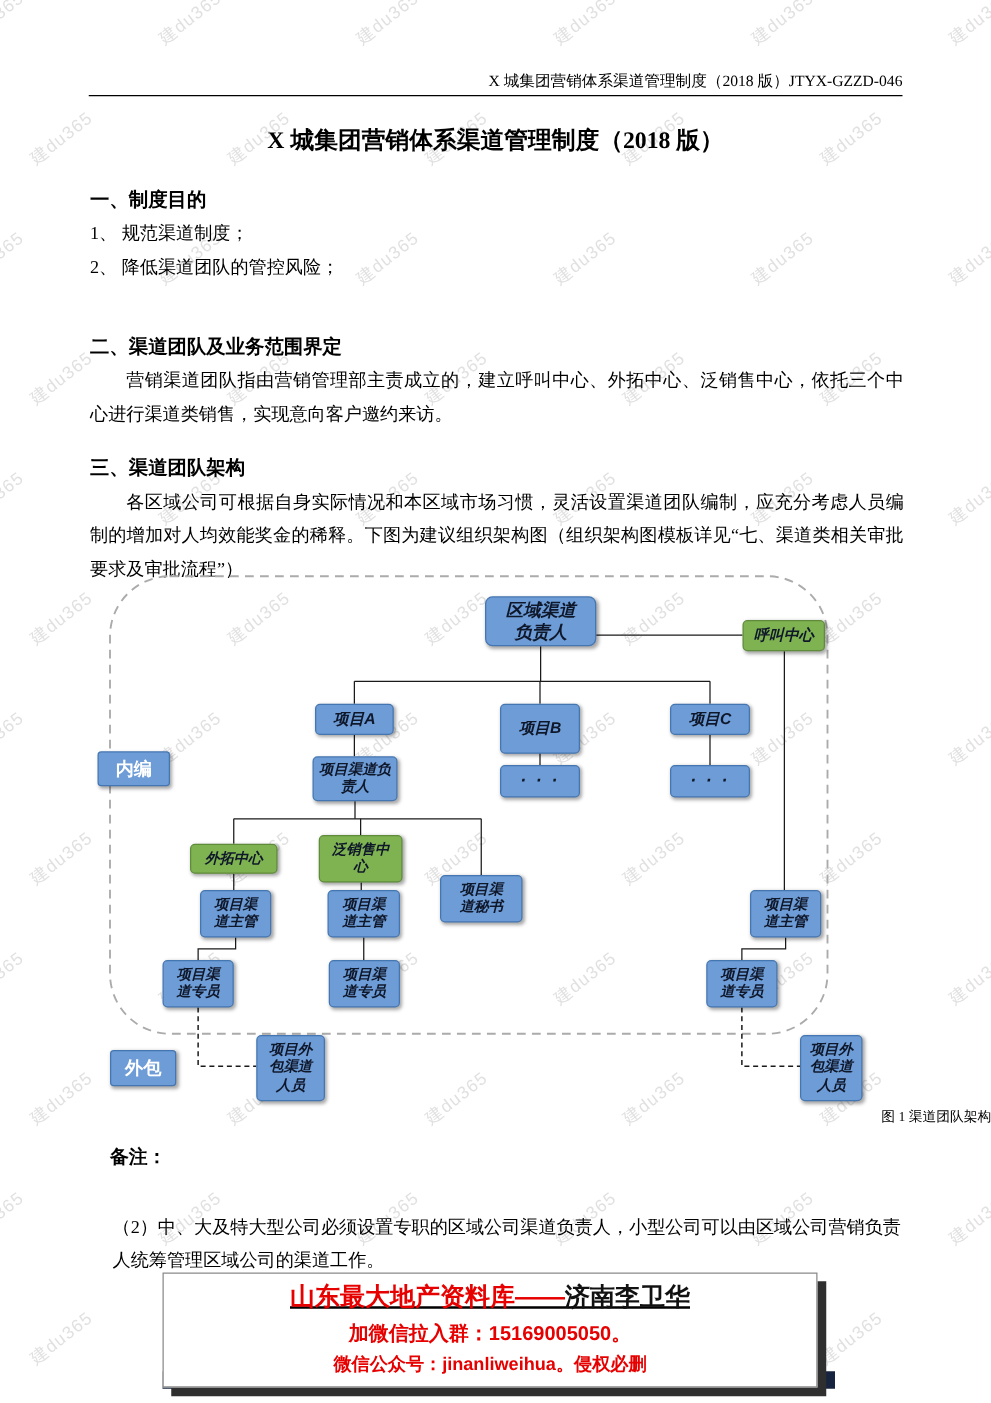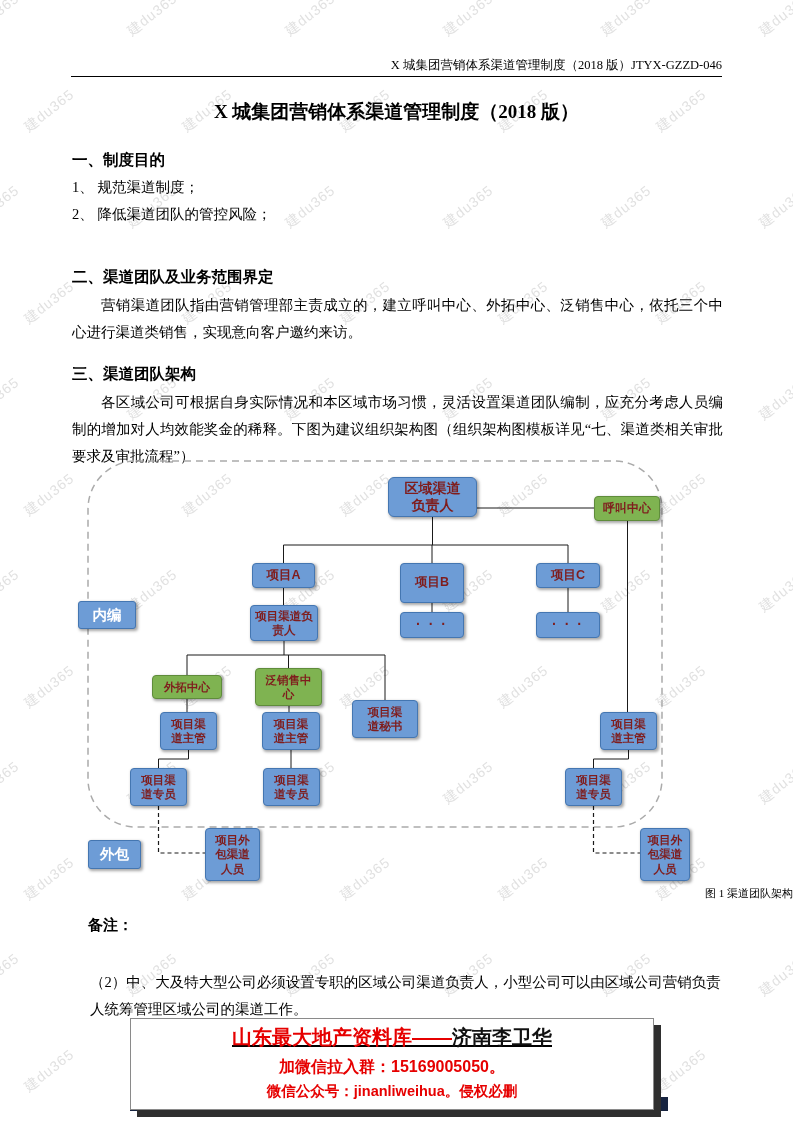--- a/index.html
+++ b/index.html
@@ -22,23 +22,23 @@
 
   .h-sec { font-size:15.5px; font-weight:bold; left:72px; }
   .body-text { left:72px; width:651px; font-size:14.5px; line-height:27px; text-align:justify; }
   .indent { text-indent:2em; }
   .li { font-size:14.5px; line-height:27px; }
 
   
   .chart { top:460px; left:45px; width:705px; height:432px; }
   .chart svg { position:absolute; left:0; top:0; }
   .node { position:absolute; display:flex; align-items:center; justify-content:center; text-align:center;
-          color:#7f1d1d; font-weight:bold; font-family:"Liberation Sans", sans-serif;
+          color:#0f172a; font-weight:bold; font-family:"Liberation Sans", sans-serif;
           white-space:pre-line; line-height:1.25; border-radius:4px;
-          box-shadow:1.5px 1.5px 3px rgba(0,0,0,.35); z-index:2; }
+          box-shadow:1.5px 1.5px 3px rgba(0,0,0,.35); z-index:2;font-style:italic; }
   .blue  { background:#6D9CD6; border:1px solid #4476B1; }
   .green { background:#7FB351; border:1px solid #5F8C3B; }
   .side-label { position:absolute; display:flex; align-items:center; justify-content:center;
           color:#fff; font-weight:bold; font-family:"Liberation Sans", sans-serif; font-size:14.5px;
           background:#6D9CD6; border:1px solid #4476B1; border-radius:3px;
           box-shadow:1.5px 1.5px 3px rgba(0,0,0,.35); z-index:3; }
   .fig-caption { top:886px; left:0; width:100%; text-align:right; font-size:11px; }
 
   .notes-heading { top:916px; left:88px; font-size:15px; font-weight:bold; }
   .note-line { left:90px; width:640px; font-size:14.5px; line-height:26.5px; }

